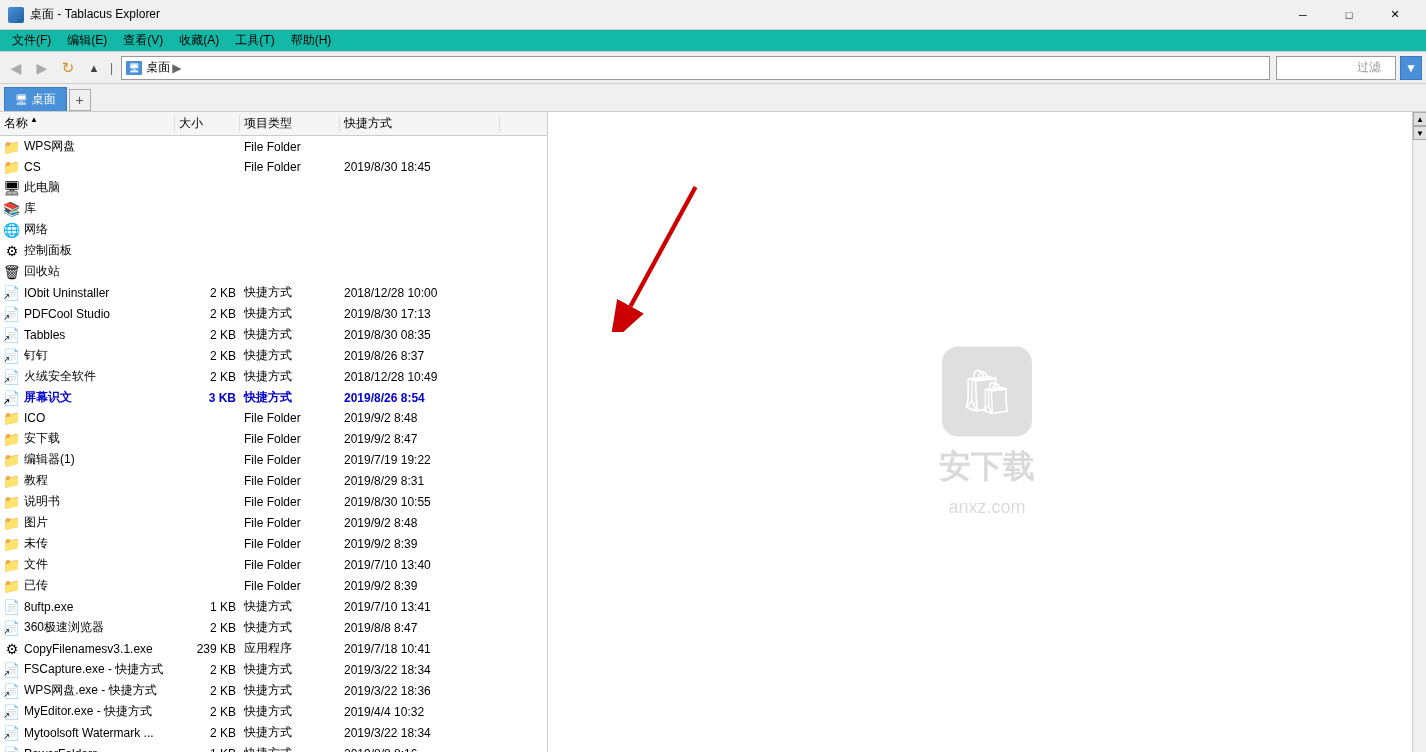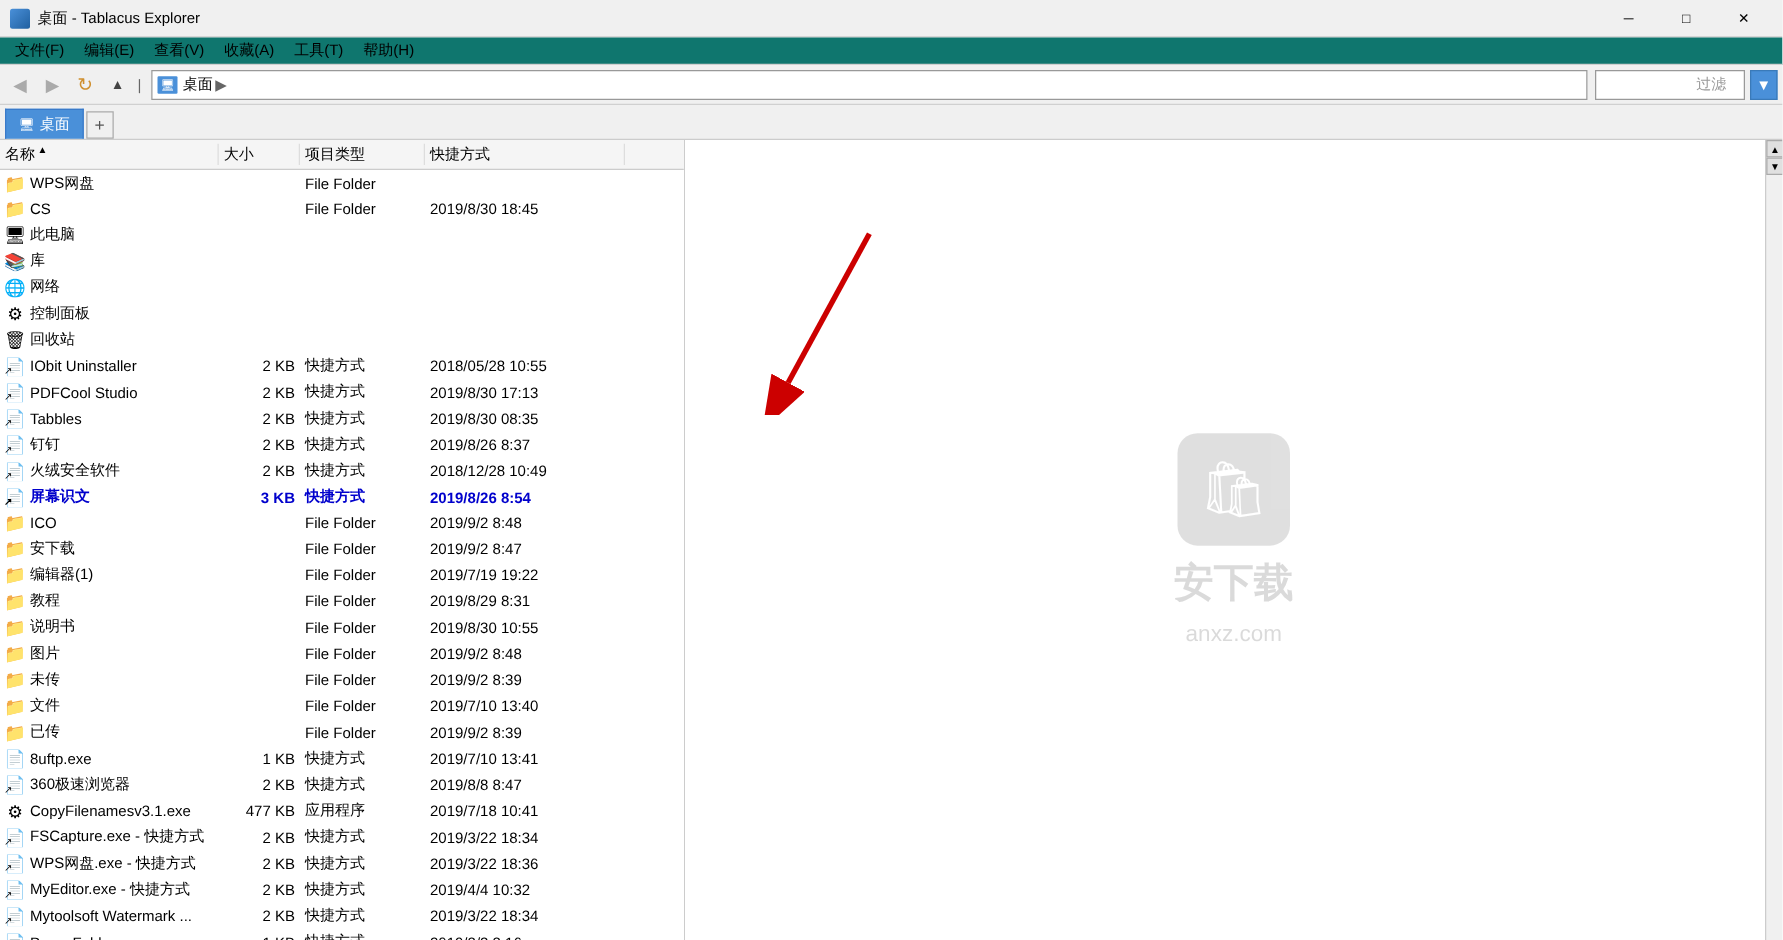--- a/index.html
+++ b/index.html
@@ -29,21 +29,21 @@
     .title-controls { display: flex; gap: 0; }
     .title-btn {
       width: 46px; height: 30px;
       border: none; background: transparent;
       cursor: pointer; display: flex; align-items: center; justify-content: center;
       font-size: 11px;
     }
 
     
     .menu-bar {
-      background: #0f766e;
+      background: #14b8a6;
       height: 22px;
       display: flex;
       align-items: center;
       padding: 0 4px;
       border-bottom: 1px solid #d0d0d0;
     }
     .menu-item {
       padding: 2px 8px;
       cursor: pointer;
       font-size: 12px;
@@ -421,21 +421,21 @@
   </div>
         <div class="file-row">
     <div class="cell cell-name" style="">
       <span class="file-icon">
               <span style="font-size:14px;position:relative;">📄<span style="position:absolute;bottom:0;left:0;font-size:8px;color:#000;">↗</span></span>
             </span>
       <span>IObit Uninstaller</span>
     </div>
     <div class="cell cell-size" style="">2 KB</div>
     <div class="cell cell-type" style="">快捷方式</div>
-    <div class="cell cell-date" style="">2018/05/28 10:55</div>
+    <div class="cell cell-date" style="">2018/12/28 10:00</div>
   </div>
         <div class="file-row">
     <div class="cell cell-name" style="">
       <span class="file-icon">
               <span style="font-size:14px;position:relative;">📄<span style="position:absolute;bottom:0;left:0;font-size:8px;color:#000;">↗</span></span>
             </span>
       <span>PDFCool Studio</span>
     </div>
     <div class="cell cell-size" style="">2 KB</div>
     <div class="cell cell-type" style="">快捷方式</div>
@@ -606,21 +606,21 @@
     <div class="cell cell-type" style="">快捷方式</div>
     <div class="cell cell-date" style="">2019/8/8 8:47</div>
   </div>
         <div class="file-row">
     <div class="cell cell-name" style="">
       <span class="file-icon">
               <span style="font-size:14px;">⚙</span>
             </span>
       <span>CopyFilenamesv3.1.exe</span>
     </div>
-    <div class="cell cell-size" style="">477 KB</div>
+    <div class="cell cell-size" style="">239 KB</div>
     <div class="cell cell-type" style="">应用程序</div>
     <div class="cell cell-date" style="">2019/7/18 10:41</div>
   </div>
         <div class="file-row">
     <div class="cell cell-name" style="">
       <span class="file-icon">
               <span style="font-size:14px;position:relative;">📄<span style="position:absolute;bottom:0;left:0;font-size:8px;color:#000;">↗</span></span>
             </span>
       <span>FSCapture.exe - 快捷方式</span>
     </div>

